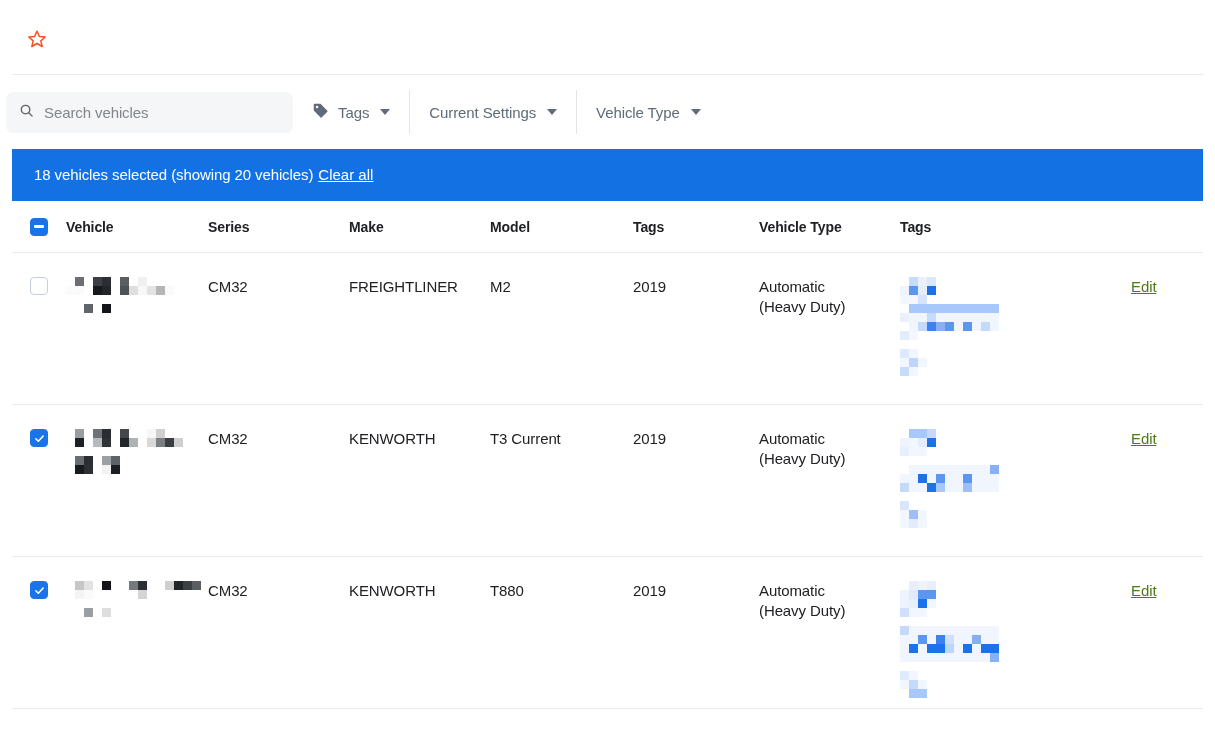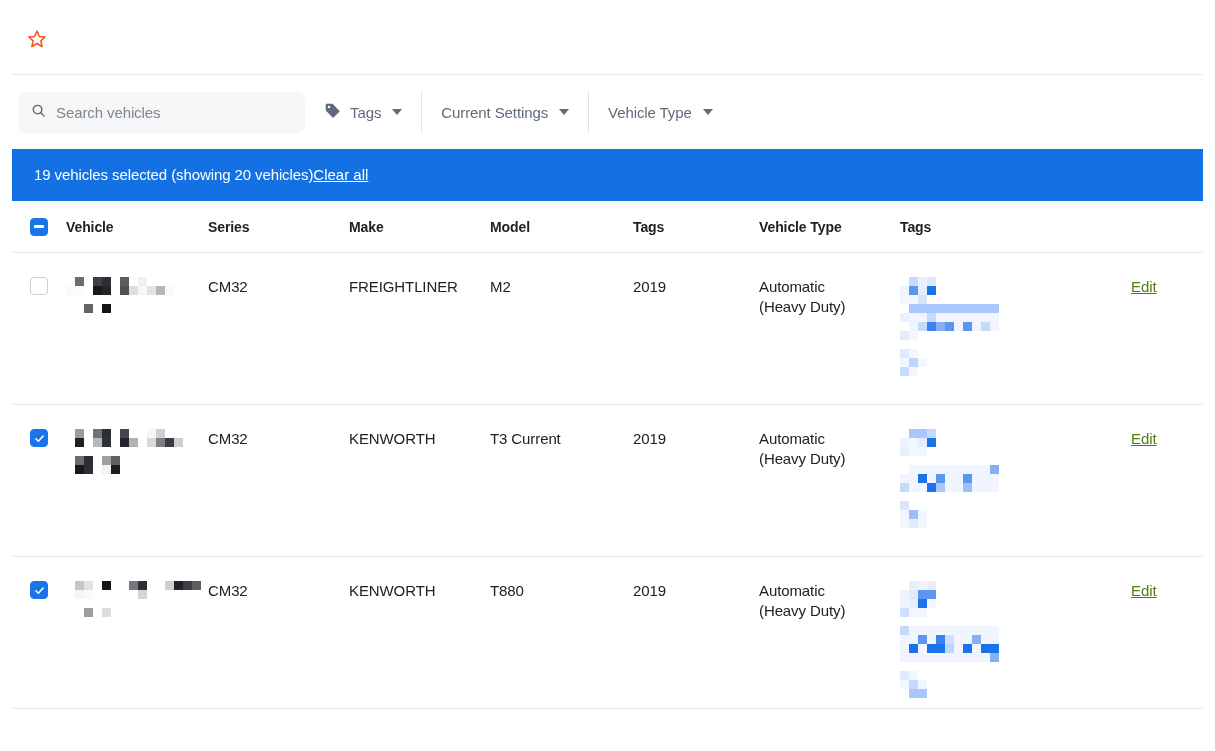--- a/index.html
+++ b/index.html
@@ -33,21 +33,21 @@
     align-items: center;
     position: relative;
     top: 2px;
   }
 
   
   .toolbar {
     height: 74px;
     display: flex;
     align-items: center;
-    padding: 0 18px;
+    padding: 0 6px;
     gap: 0;
   }
   .search-box {
     width: 287px;
     height: 41px;
     background: #f5f6f7;
     border-radius: 7px;
     display: flex;
     align-items: center;
     padding: 0 13px;
@@ -100,20 +100,21 @@
   }
   .sel-text {
     font-size: 15px;
     color: #ffffff;
     letter-spacing: -0.1px;
   }
   .clear-all {
     color: #ffffff;
     text-decoration: underline;
     cursor: pointer;
+    margin-left: 5px;
     font-size: 15px;
   }
   .edit-btn-wrap {
     border: 3px solid #13606e;
     border-radius: 3px;
     padding: 2px;
     margin-right: 12px;
     display: inline-flex;
   }
   .edit-vehicles-btn {
@@ -236,21 +237,21 @@
 
     <div class="filter-btn">
       <span class="lbl">Vehicle Type</span>
       <span class="caret"></span>
     </div>
   </div>
 </div>
 
 <div class="sel-banner">
   <div>
-    <span class="sel-text">19 vehicles selected (showing 20 vehicles)</span><span class="clear-all">Clear all</span>
+    <span class="sel-text">18 vehicles selected (showing 20 vehicles)</span><span class="clear-all">Clear all</span>
   </div>
 </div>
 
 <div class="table">
 
   <div class="trow thead">
     <div class="cell c-check">
       <span class="cb indeterminate">
           <span class="dash"></span>
         </span>

